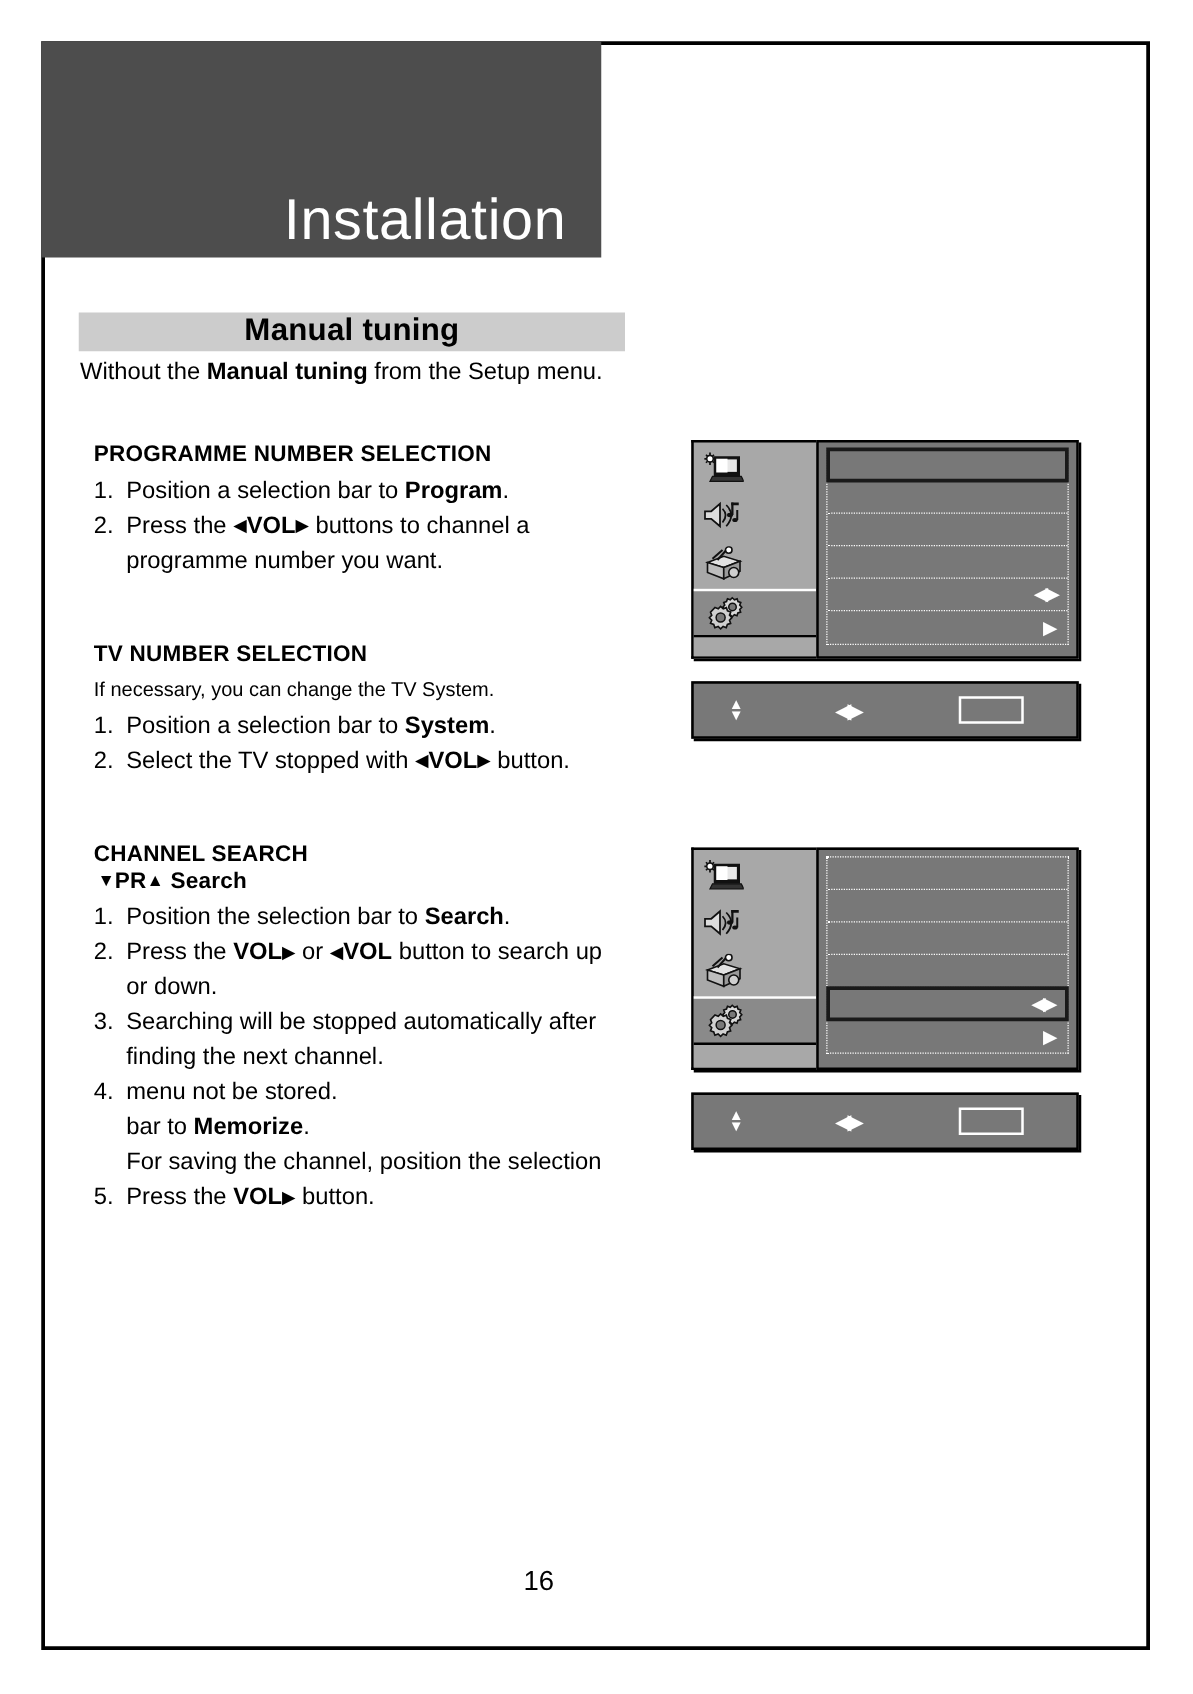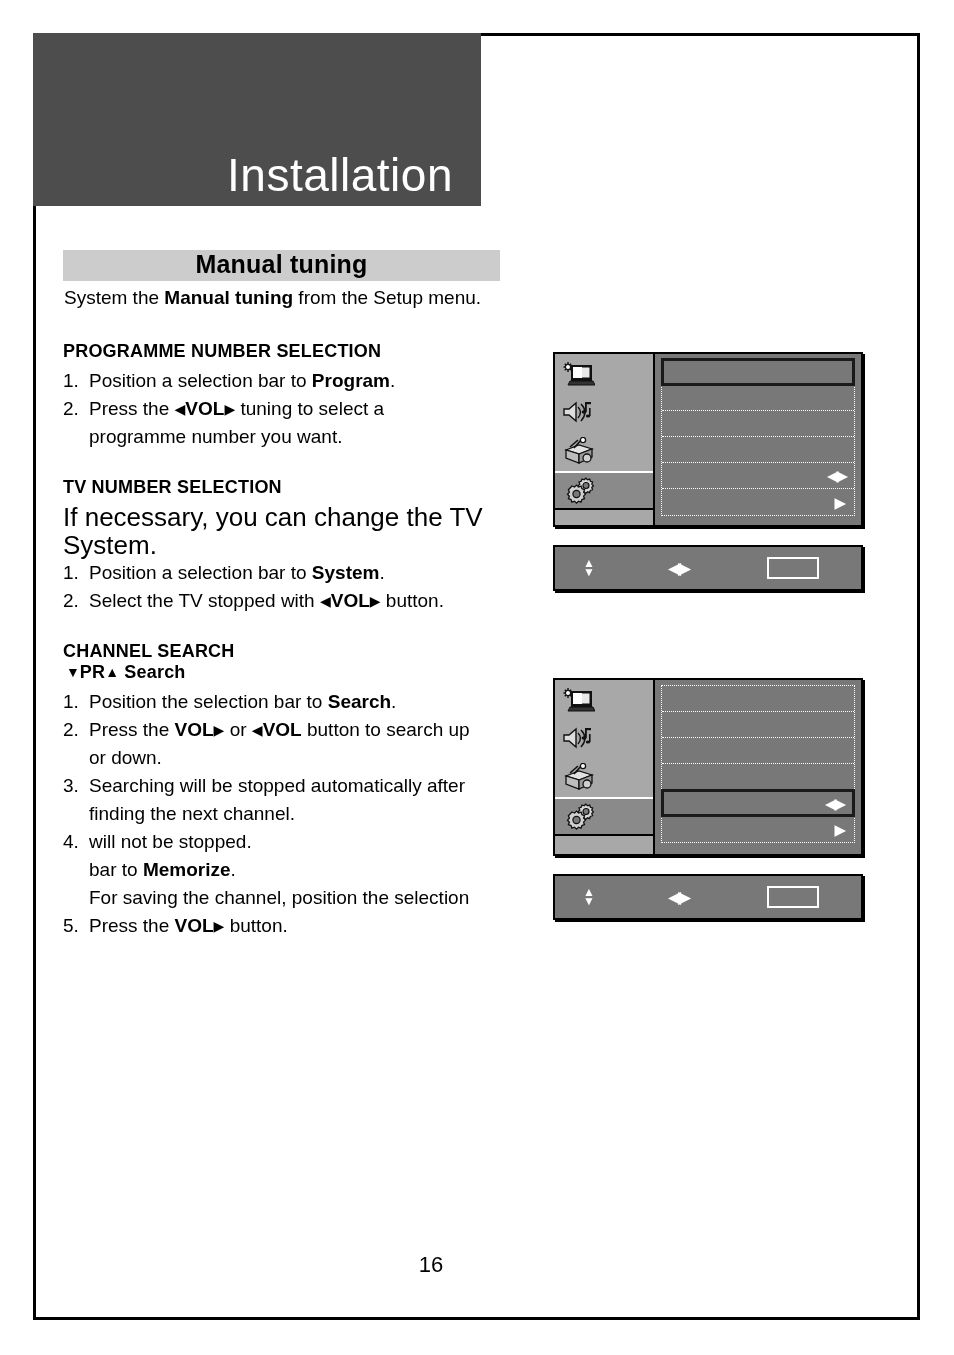--- a/index.html
+++ b/index.html
@@ -82,21 +82,21 @@
     font-size: 19px;
     line-height: 26px;
     margin: 0 0 0 1px;
   }
   .subhead {
     font-size: 18px;
     font-weight: bold;
     letter-spacing: 0.2px;
     margin: 0;
   }
-  .block { margin: 0; }
+  .block { margin: 12px; }
   .gap-lg { height: 30px; }
   .gap-md { height: 26px; }
   .gap-sm { height: 5px; }
 
   ol.steps {
     list-style: none;
     margin: 0;
     padding: 0;
     font-size: 19px;
     line-height: 28px;
@@ -104,21 +104,21 @@
   ol.steps > li {
     position: relative;
     padding-left: 26px;
     margin: 0;
   }
   ol.steps > li .num {
     position: absolute;
     left: 0;
     top: 0;
   }
-  .cont { padding-left: 26px; font-size: 26px; line-height: 28px; }
+  .cont { padding-left: 26px; font-size: 16px; line-height: 28px; }
   b, strong { font-weight: bold; }
 
   .tri {
     display: inline-block;
     font-size: 14px;
     line-height: 1;
     vertical-align: 1px;
     letter-spacing: 0;
   }
 
@@ -255,31 +255,31 @@
   <div class="title">Installation</div>
 </div>
 
 <div id="section-bar">
   <div class="section-title">Manual tuning</div>
 </div>
 
 <div id="text-column">
 
   <p class="lead">
-    <span>System the </span><b>Manual tuning</b><span> from the Setup menu.</span>
+    <span>Without the </span><b>Manual tuning</b><span> from the Setup menu.</span>
   </p>
 
   <div class="gap-lg"></div>
 
   <div class="block">
     <h3 class="subhead">PROGRAMME NUMBER SELECTION</h3>
     <div class="gap-sm"></div>
     <ol class="steps" id="pns-steps">
         <li><span class="num">1.</span><span><span>Position a selection bar to </span><b>Program</b><span>.</span></span></li>
-        <li><span class="num">2.</span><span><span>Press the  </span><span class="tri">◀</span><b>VOL</b><span class="tri">▶</span><span> tuning to select a</span></span><div>programme number you want.</div></li>
+        <li><span class="num">2.</span><span><span>Press the  </span><span class="tri">◀</span><b>VOL</b><span class="tri">▶</span><span> buttons to channel a</span></span><div>programme number you want.</div></li>
       </ol>
   </div>
 
   <div class="gap-md"></div>
 
   <div class="block">
     <h3 class="subhead">TV NUMBER SELECTION</h3>
     <div class="gap-sm"></div>
     <div class="cont" style="padding-left:0">If necessary, you can change the TV System.</div>
     <ol class="steps" id="tvs-steps">
@@ -291,21 +291,21 @@
   <div class="gap-md"></div>
 
   <div class="block">
     <h3 class="subhead">CHANNEL SEARCH</h3>
     <div class="subhead" id="cs-subhead" style="padding-left:3px;"><span class="tri">▼</span><b>PR</b><span class="tri">▲</span><b> Search</b></div>
     <div class="gap-sm"></div>
     <ol class="steps" id="cs-steps">
         <li><span class="num">1.</span><span><span>Position the selection bar to </span><b>Search</b><span>.</span></span></li>
         <li><span class="num">2.</span><span><span>Press the </span><b>VOL</b><span class="tri">▶</span><span> or  </span><span class="tri">◀</span><b>VOL</b><span> button to search up</span></span><div>or down.</div></li>
         <li><span class="num">3.</span><span><span>Searching will be stopped automatically after</span></span><div>finding the next channel.</div></li>
-        <li><span class="num">4.</span><div>will not be stopped.</div><div><span>bar to </span><b>Memorize</b><span>.</span></div><div><span>For saving the channel, position the selection</span></div></li>
+        <li><span class="num">4.</span><div>menu not be stored.</div><div><span>bar to </span><b>Memorize</b><span>.</span></div><div><span>For saving the channel, position the selection</span></div></li>
         <li><span class="num">5.</span><span><span>Press the </span><b>VOL</b><span class="tri">▶</span><span> button.</span></span></li>
       </ol>
   </div>
 
 </div>
 
 <div class="osd" style="left:553px; top:352px; width:310px; height:175px;">
   <div class="osd-main" style="height:175px;">
     <div class="osd-side" id="osd-side-1">
         <div class="osd-side-item">

